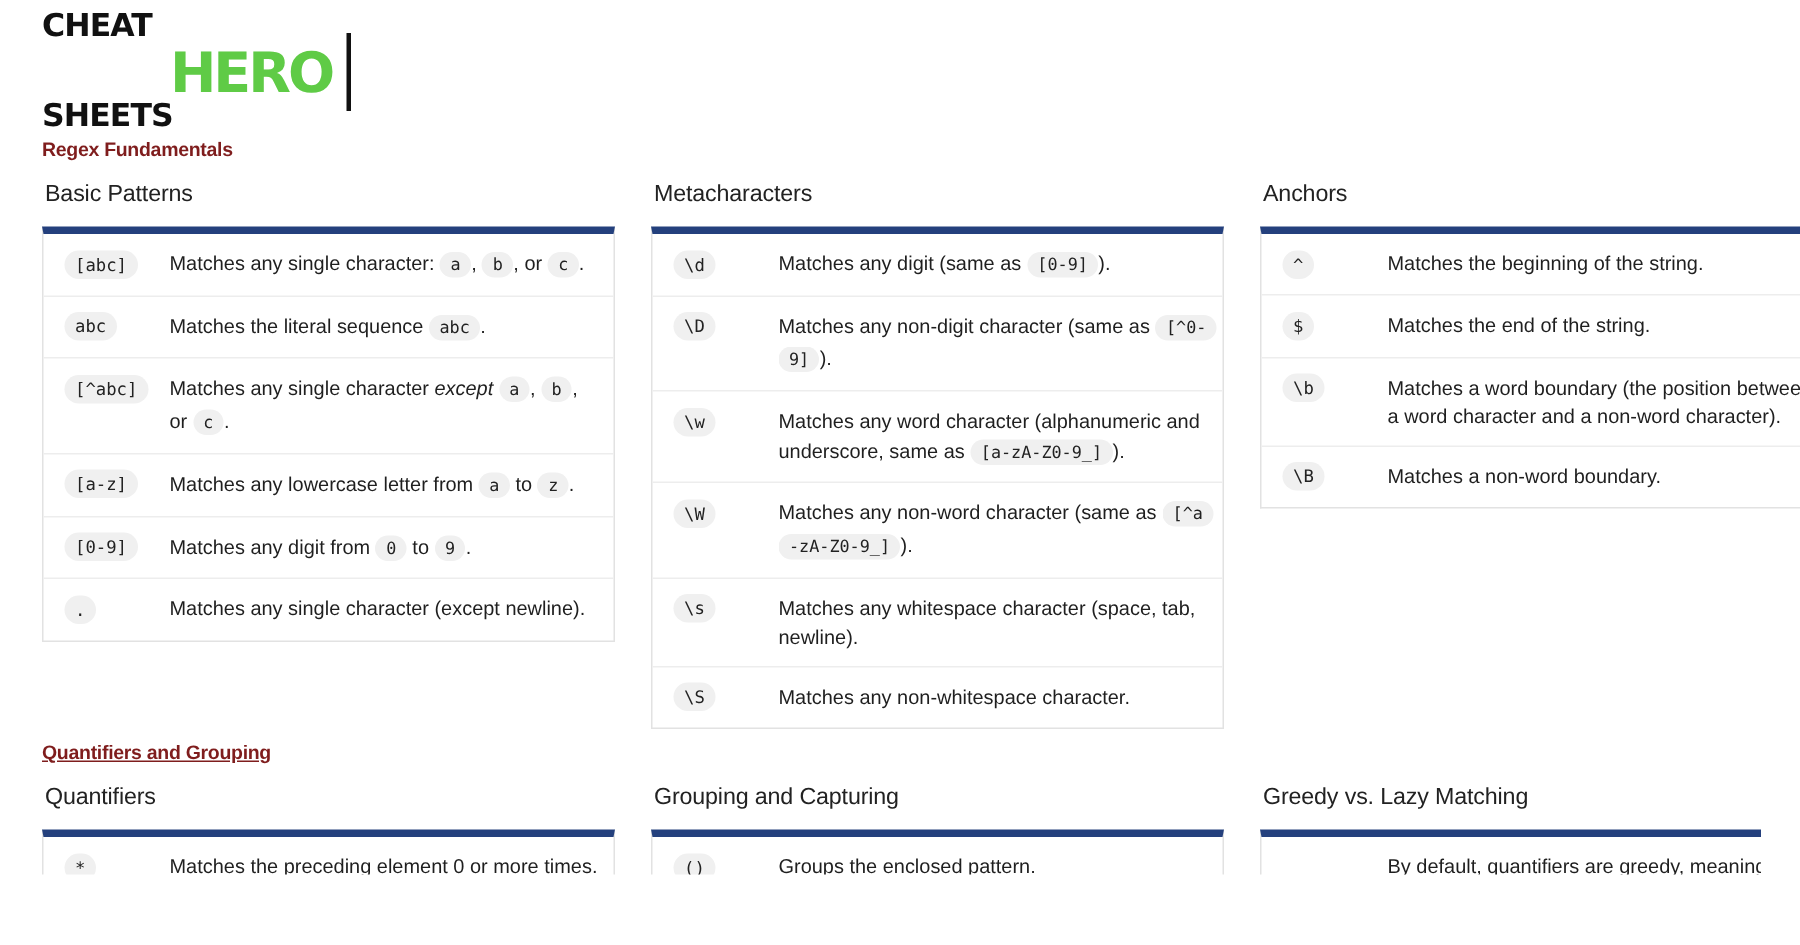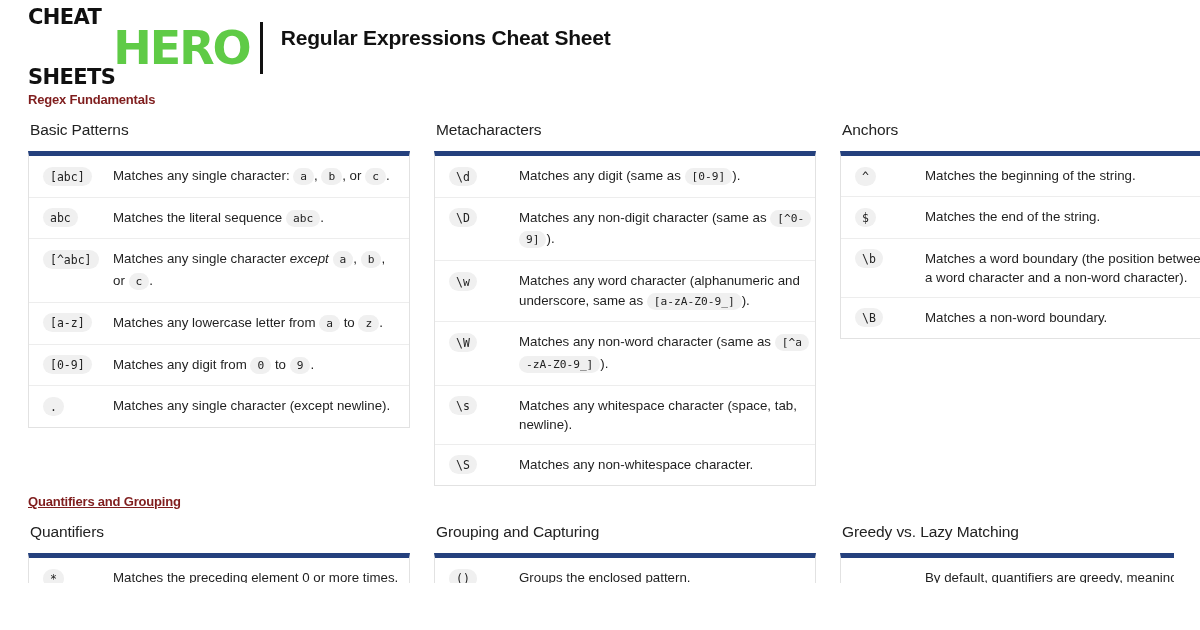--- a/index.html
+++ b/index.html
@@ -28,21 +28,21 @@
     line-height: 0.95;
     gap: 40px;
   }
   .logo-cheat, .logo-sheets {
     font-family: "DejaVu Sans", sans-serif;
     font-weight: 700; font-size: 21px; letter-spacing: -0.6px;
     color: #111; text-transform: uppercase;
   }
   .logo-hero {
     font-family: "DejaVu Sans", sans-serif;
-    font-weight: 700; font-size: 46px; letter-spacing: -2px;
+    font-weight: 700; font-size: 37px; letter-spacing: -2px;
     color: #5fcb46; line-height: 1; margin-left: -2px;
   }
   .title-block { padding-top: 4px; }
   .main-title {
     font-size: 21px; font-weight: 700; color: #111;
     letter-spacing: -0.2px; margin: 0 0 7px 0; line-height: 1.15;
   }
   .subtitle {
     font-size: 12.5px; color: #3a3a3a; margin: 0; line-height: 1.3;
   }
@@ -107,21 +107,20 @@
 
   <div class="header">
     <div class="logo">
       <div class="logo-stack">
         <span class="logo-cheat">CHEAT</span>
         <span class="logo-sheets">SHEETS</span>
       </div>
       <span class="logo-hero">HERO</span>
     </div>
     <div class="title-block">
-      <h1 class="main-title">Regular Expressions Cheat Sheet</h1>
     </div>
   </div>
 
   <div id="sections-root">
       <h2 class="section-title">Regex Fundamentals</h2>
       <div class="columns">
         <div class="column">
           <h3 class="col-title">Basic Patterns</h3>
           <div class="card">
             <div class="row">

